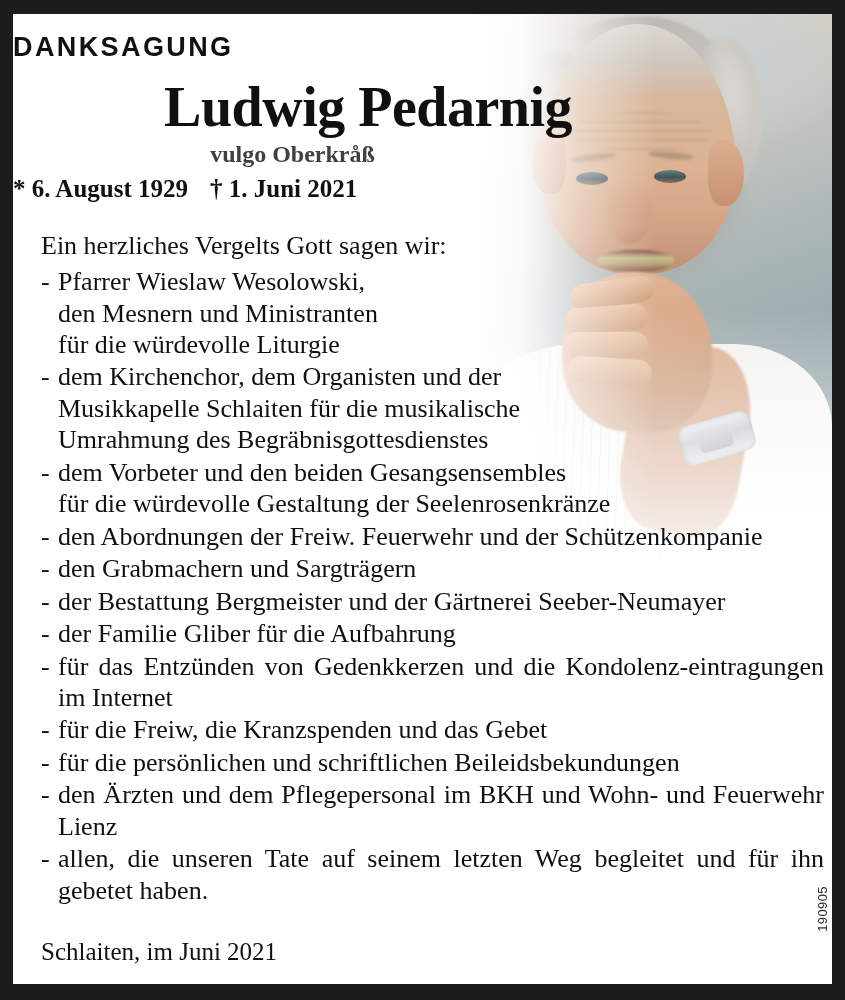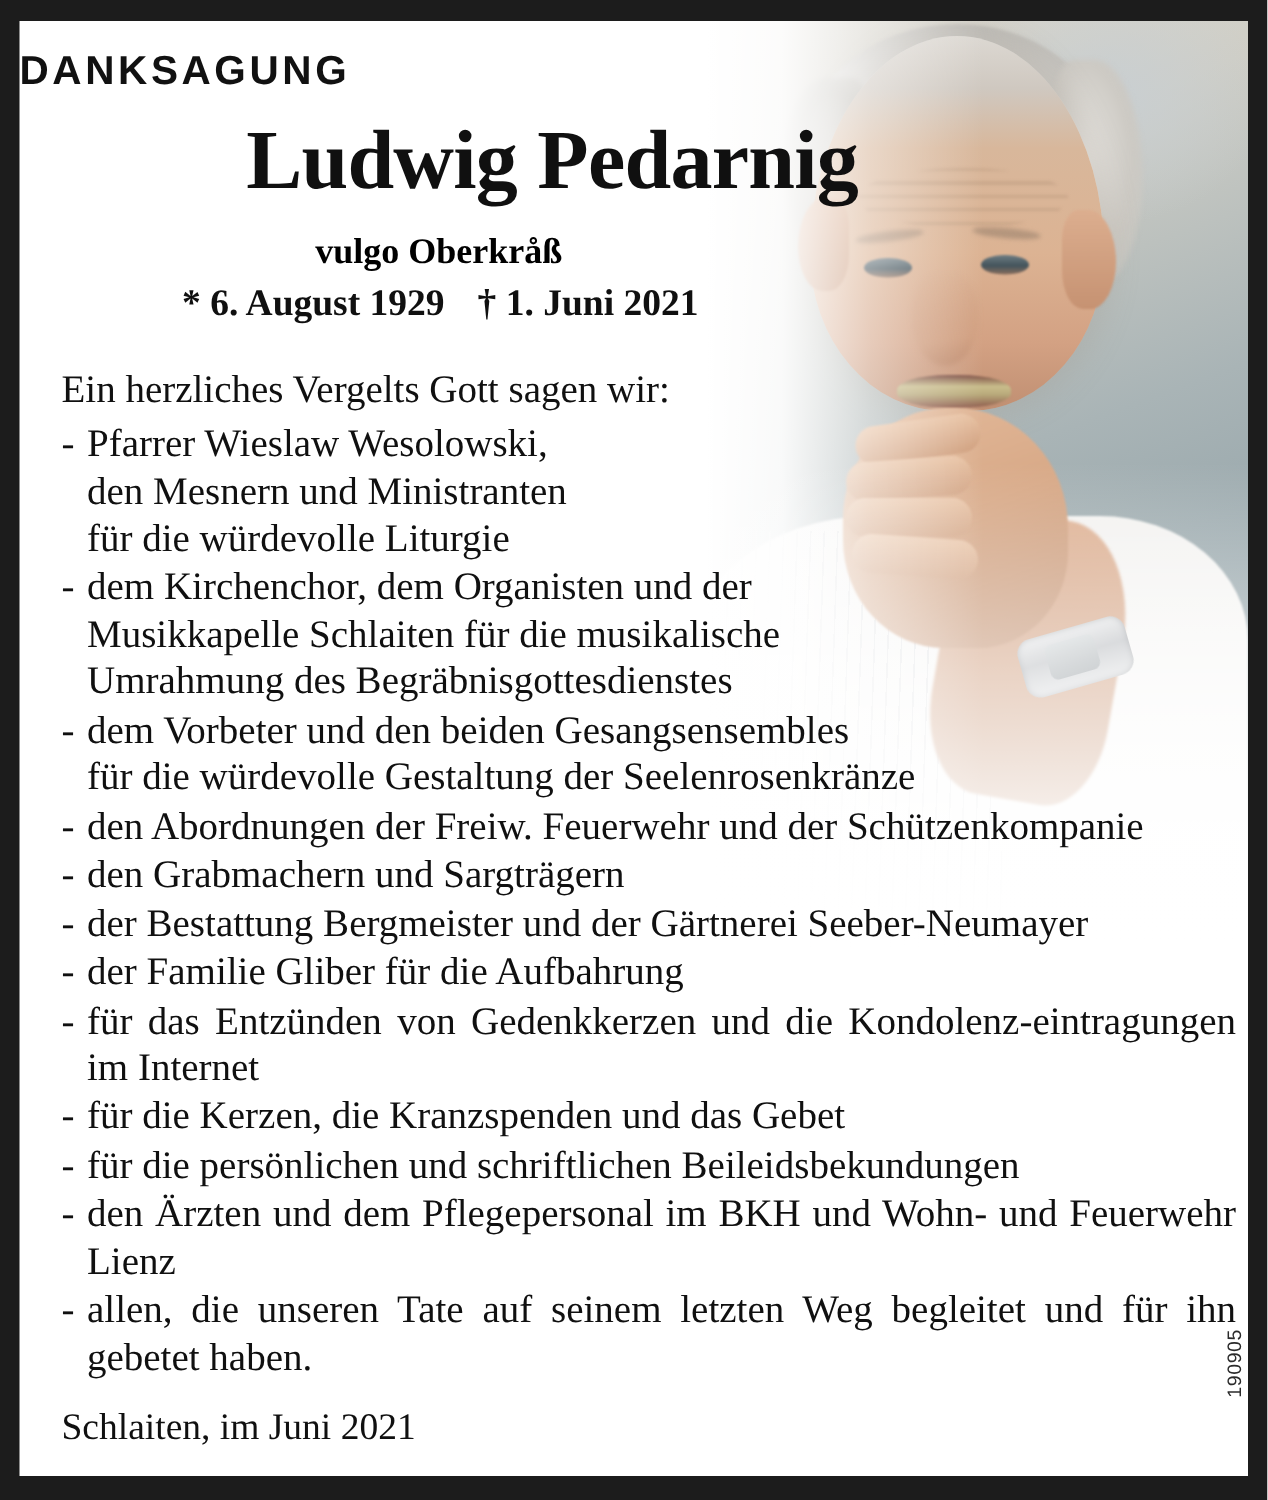--- a/index.html
+++ b/index.html
@@ -244,27 +244,27 @@
     margin-top: 16px;
     font-size: 56px;
     font-weight: bold;
     letter-spacing: -0.5px;
     color: #101010;
     line-height: 1.02;
   }
   .vulgo {
     text-align: center;
     padding-right: 260px;
-    margin-top: 19px;
+    margin-top: 5px;
     font-size: 24px;
     font-weight: bold;
-    color: #000000;
+    color: #404040;
   }
   .dates {
-    text-align: center;
+    text-align: left;
     padding-right: 258px;
     margin-top: 7px;
     font-size: 25px;
     font-weight: bold;
     color: #101010;
     white-space: nowrap;
   }
   .dates .gap { display: inline-block; width: 22px; }
 
   .intro {
@@ -399,21 +399,21 @@
           <li>
             <span class="dash">-</span>
             <span class="txt">der Familie Gliber für die Aufbahrung</span>
           </li>
           <li class="justify">
             <span class="dash">-</span>
             <span class="txt">für das Entzünden von Gedenkkerzen und die Kondolenz-eintragungen im Internet</span>
           </li>
           <li>
             <span class="dash">-</span>
-            <span class="txt">für die Kerzen, die Kranzspenden und das Gebet</span>
+            <span class="txt">für die Freiw, die Kranzspenden und das Gebet</span>
           </li>
           <li>
             <span class="dash">-</span>
             <span class="txt">für die persönlichen und schriftlichen Beileidsbekundungen</span>
           </li>
           <li class="justify">
             <span class="dash">-</span>
             <span class="txt">den Ärzten und dem Pflegepersonal im BKH und Wohn- und Feuerwehr Lienz</span>
           </li>
           <li class="justify">

